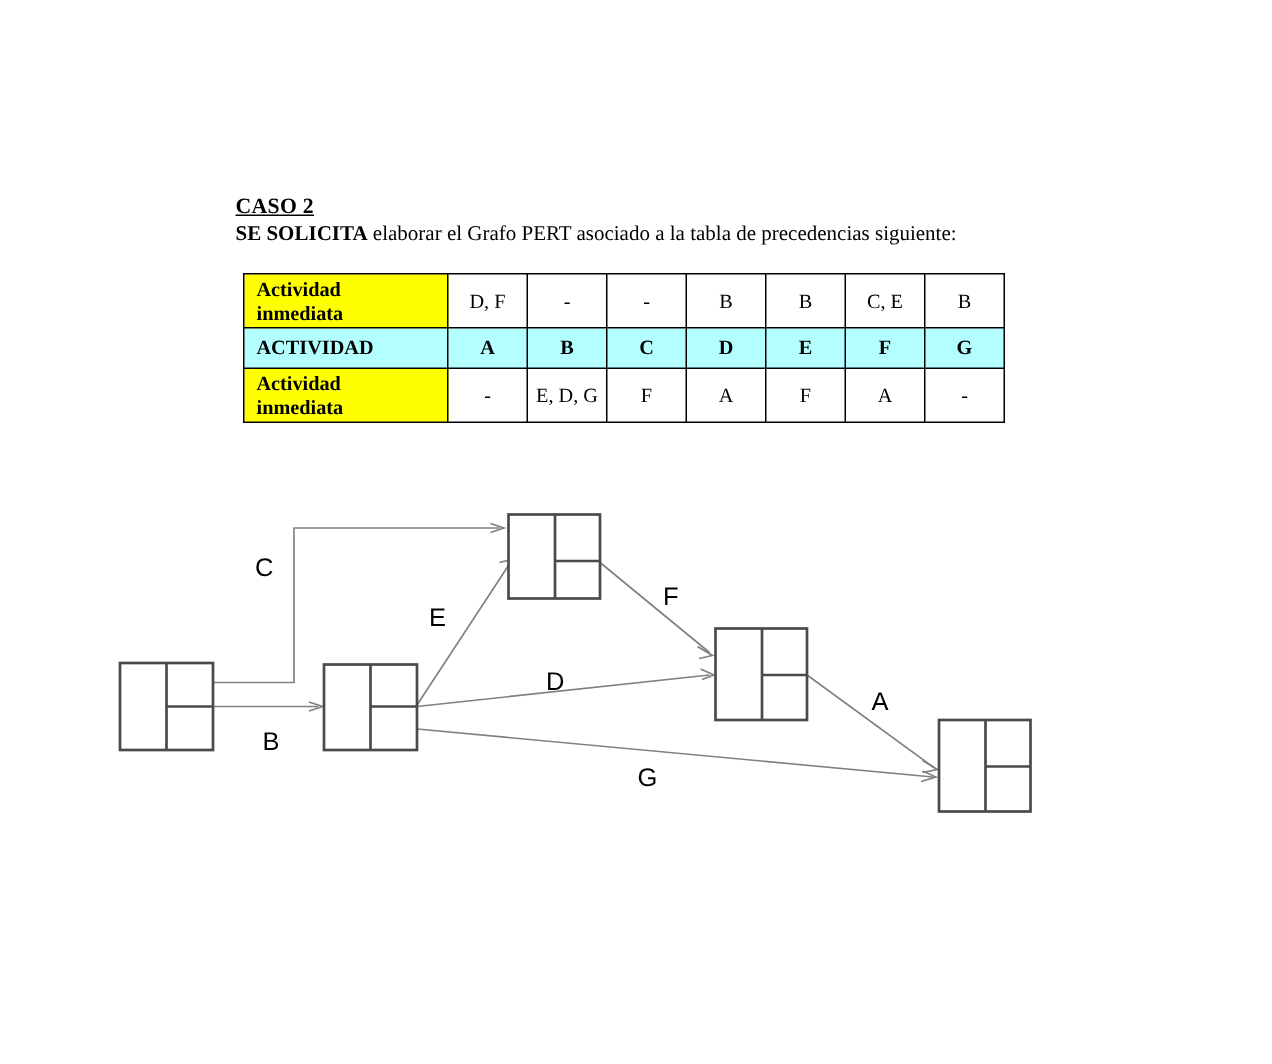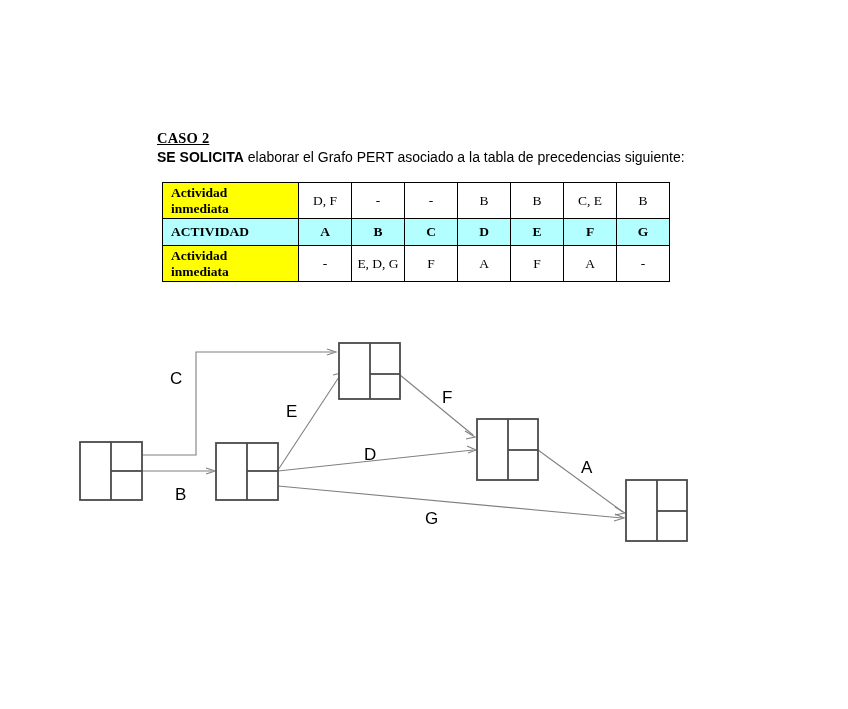--- a/index.html
+++ b/index.html
@@ -26,21 +26,21 @@
     font-size: 14.5px;
     font-weight: bold;
     text-decoration: underline;
     letter-spacing: 0.2px;
   }
 
   #doc-subheading {
     position: absolute;
     left: 157px;
     top: 149px;
-    font-family: Liberation Sans, sans-serif;
+    font-family: Liberation Serif, serif;
     font-size: 14px;
     white-space: nowrap;
     text-align: right;
   }
   #doc-subheading .strong {
     font-weight: bold;
   }
 
   
   #precedence-table {

